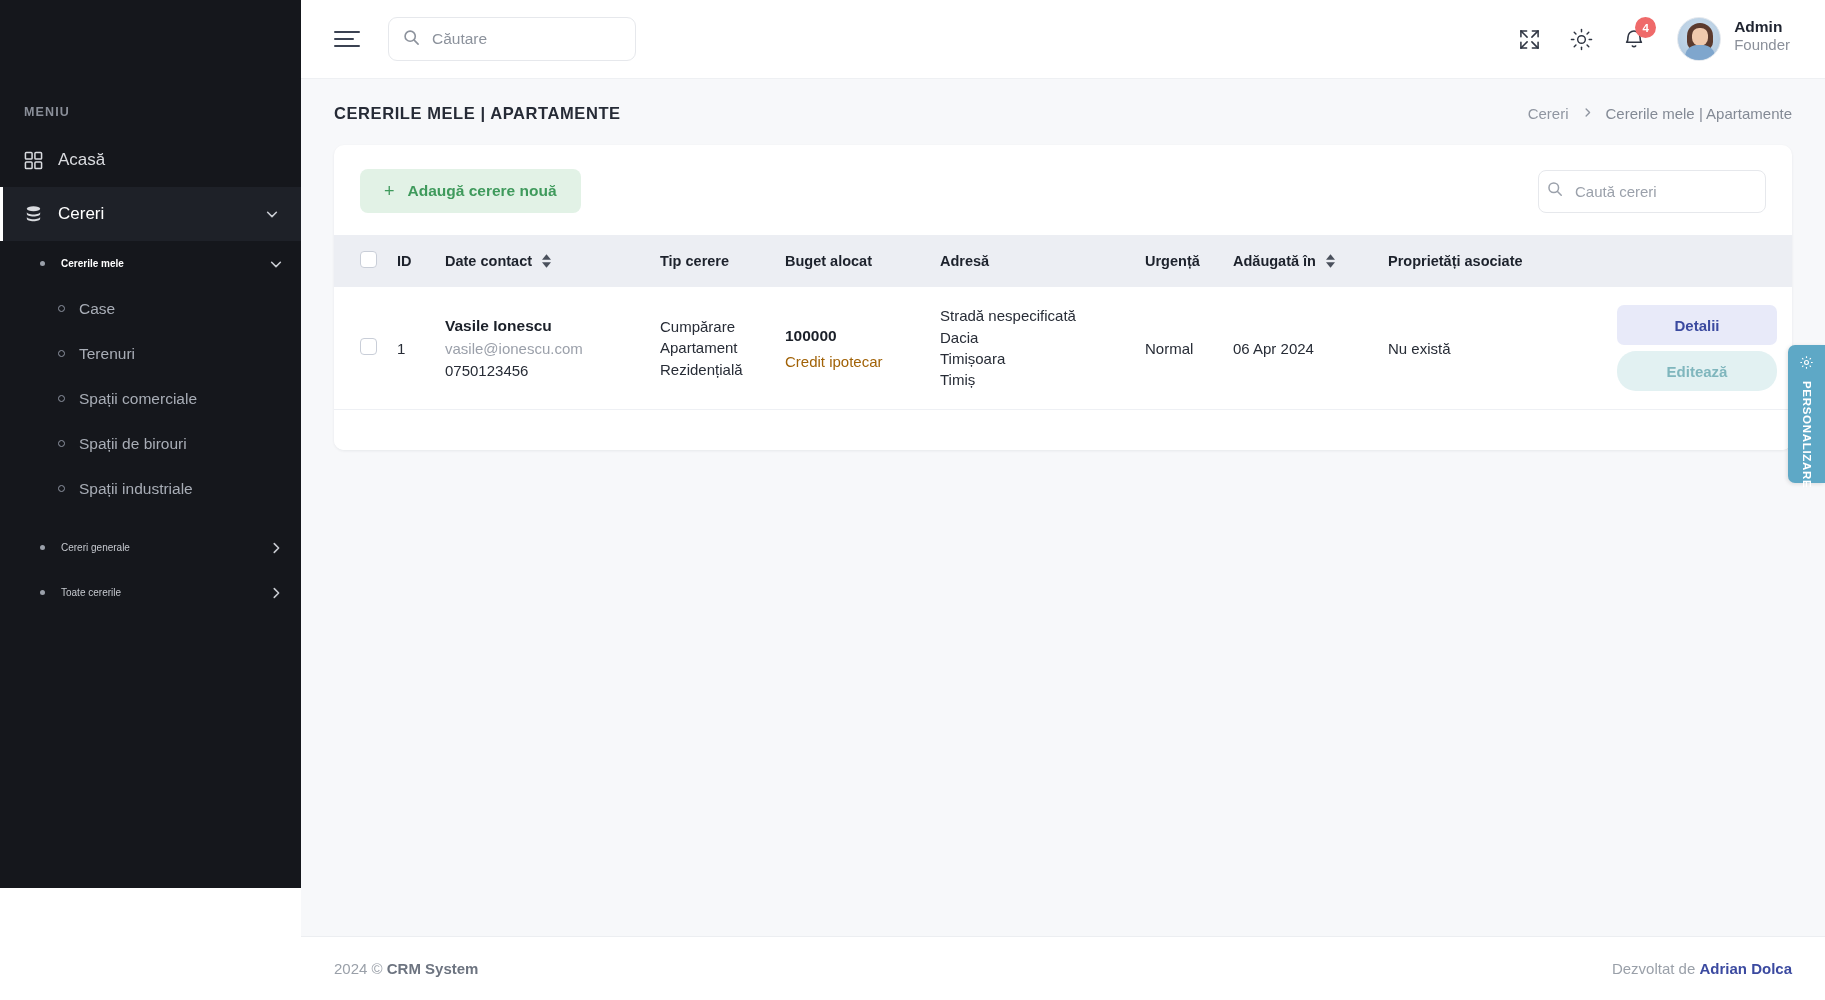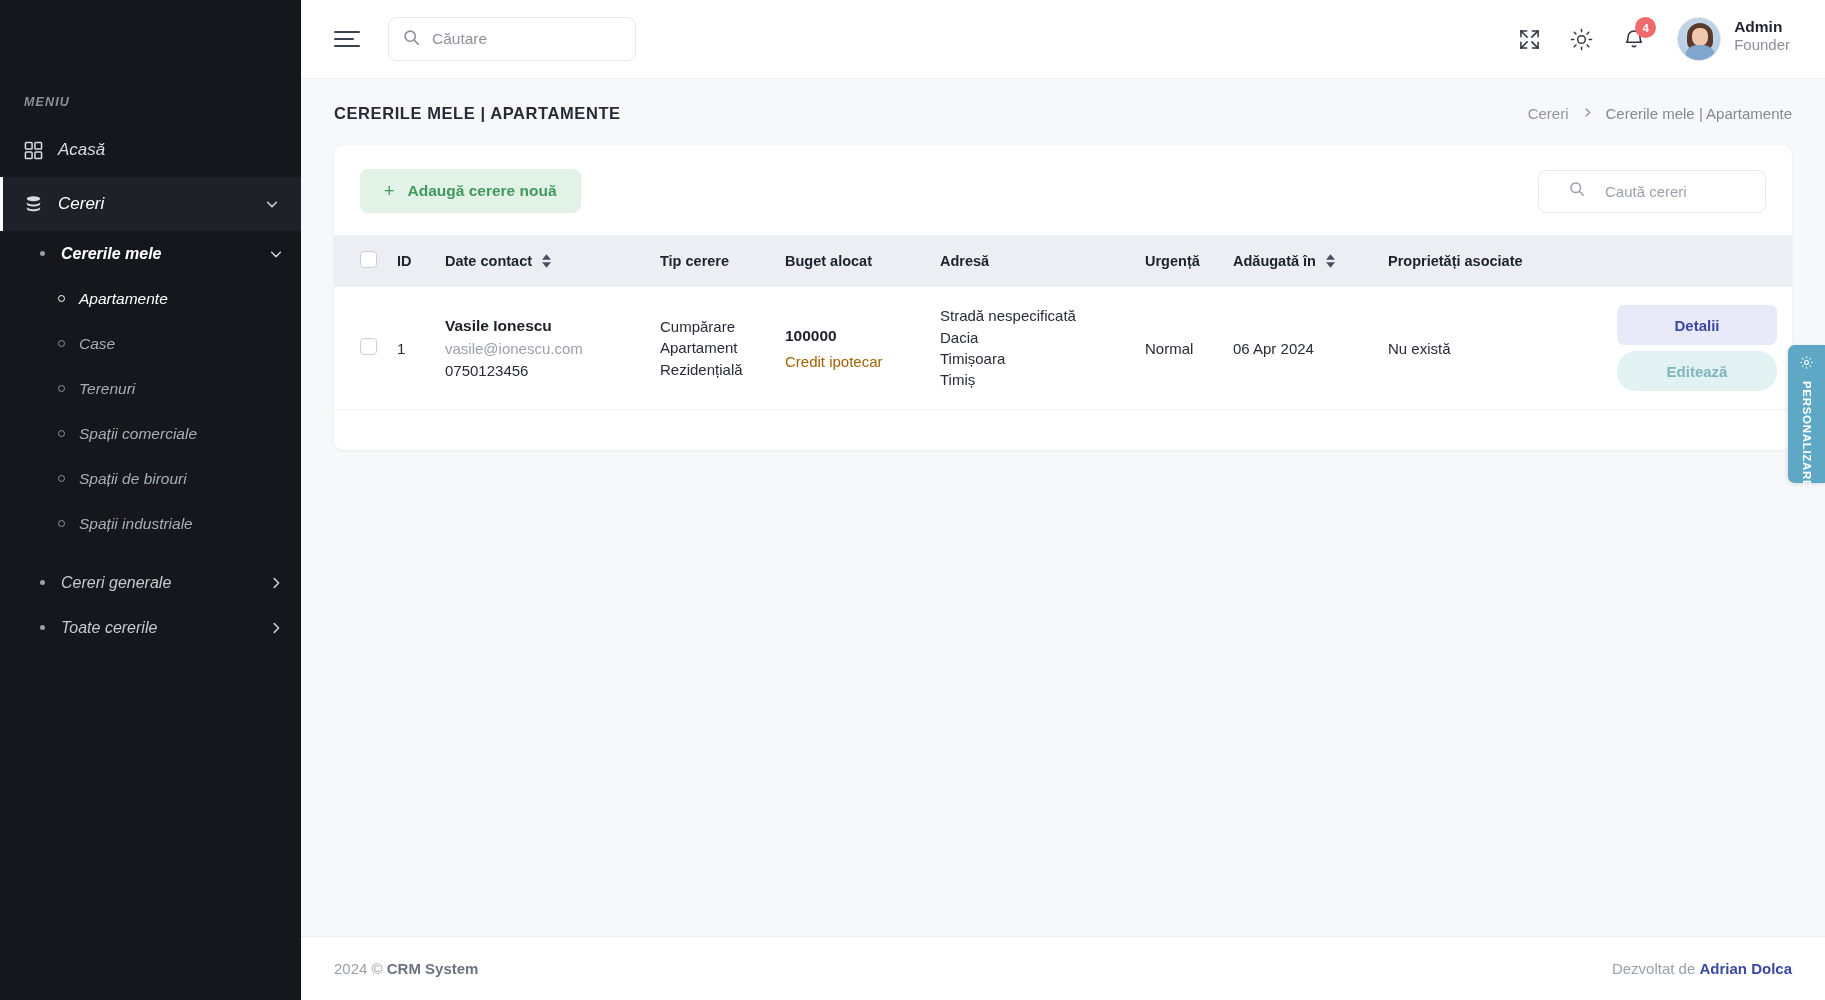--- a/index.html
+++ b/index.html
@@ -6,26 +6,25 @@
   html, body {
     width: 1825px; height: 1000px;
     font-family: "Liberation Sans", sans-serif;
     background: #ffffff;
     overflow: hidden;
   }
   .app { display: flex; width: 1825px; height: 1000px; }
 
   
   .sidebar {
-    width: 301px; min-width: 301px; height: 1000px;
+    width: 301px; min-width: 301px; height: 888px;
     background: #15171c;
     color: #e7e8ea;
-    padding-top: 0;
+    padding-top: 10px;
     position: relative;
-    font-style: italic;
   }
   .menu-label {
     font-size: 12.5px; font-weight: 700; letter-spacing: .09em;
     color: #8a8f99; padding: 95px 0 14px 24px; text-transform: uppercase;
   }
   .nav-item {
     display: flex; align-items: center;
     height: 54px; padding: 0 22px 0 24px;
     font-size: 17px; color: #d9dbdf; cursor: pointer;
   }
@@ -34,21 +33,21 @@
     background: #1e2128;
     border-left: 3px solid #ffffff;
     padding-left: 21px;
     color: #ffffff;
   }
   .nav-item .label { flex: 1; }
   .nav-item .chev { color:#c9ccd2; display:flex; align-items:center; }
 
   .subnav-item {
     display: flex; align-items: center;
-    height: 45px; padding-left: 40px; font-size: 16px;
+    height: 45px; padding-left: 40px; font-size: 10px;
     color: #c6c9cf; cursor: pointer;
   }
   .subnav-item .dot-sq {
     width: 14px; display:flex; align-items:center; justify-content:flex-start;
   }
   .subnav-item .bullet { width:5px;height:5px;border-radius:50%;background:#9aa0aa; display:block;}
   .subnav-item .label { flex:1; padding-left: 7px; }
   .subnav-item.sel .label { color:#ffffff; font-weight:600; }
   .subnav-item .chev { color:#c9ccd2; padding-right: 18px; display:flex;align-items:center;}
 
@@ -131,21 +130,21 @@
   .btn-add {
     background:#e2f2e6; color:#3f9a5c; border:none; border-radius:8px;
     height:44px; padding: 0 24px; font-size:15.5px; font-weight:600;
     display:flex; align-items:center; gap:13px; cursor:pointer;
     font-family:"Liberation Sans", sans-serif;
   }
   .btn-add .plus { font-size:18px; font-weight:400; }
   .card-search {
     margin-left:auto; width:228px; height:43px;
     border:1px solid #e6e8ec; border-radius:8px; background:#fff;
-    display:flex; align-items:center; padding:0 30px; gap:20px;
+    display:flex; align-items:center; padding:0 8px; gap:12px;
   }
   .card-search input{
     border:none;outline:none;font-size:15px;color:#555b66;background:transparent;
     font-family:"Liberation Sans", sans-serif; width:100%;
   }
   .card-search input::placeholder{color:#9ba1ab;}
 
   table { width:100%; border-collapse:collapse; }
   thead tr { background:#eceef3; }
   thead th {
@@ -248,24 +247,20 @@
           <i class="bullet"></i>
         </span>
       <span class="label">Cererile mele</span>
       <span class="chev">
         <svg width="14" height="14" viewBox="0 0 16 16" fill="none" stroke="currentColor" stroke-width="1.8" stroke-linecap="round" stroke-linejoin="round">
             <polyline points="3,6 8,11 13,6"></polyline>
           </svg>
       </span>
     </div>
 
-    <div class="leaf-item sel">
-      <i class="ring"></i>
-      <span>Apartamente</span>
-    </div>
     <div class="leaf-item">
       <i class="ring"></i>
       <span>Case</span>
     </div>
     <div class="leaf-item">
       <i class="ring"></i>
       <span>Terenuri</span>
     </div>
     <div class="leaf-item">
       <i class="ring"></i>

